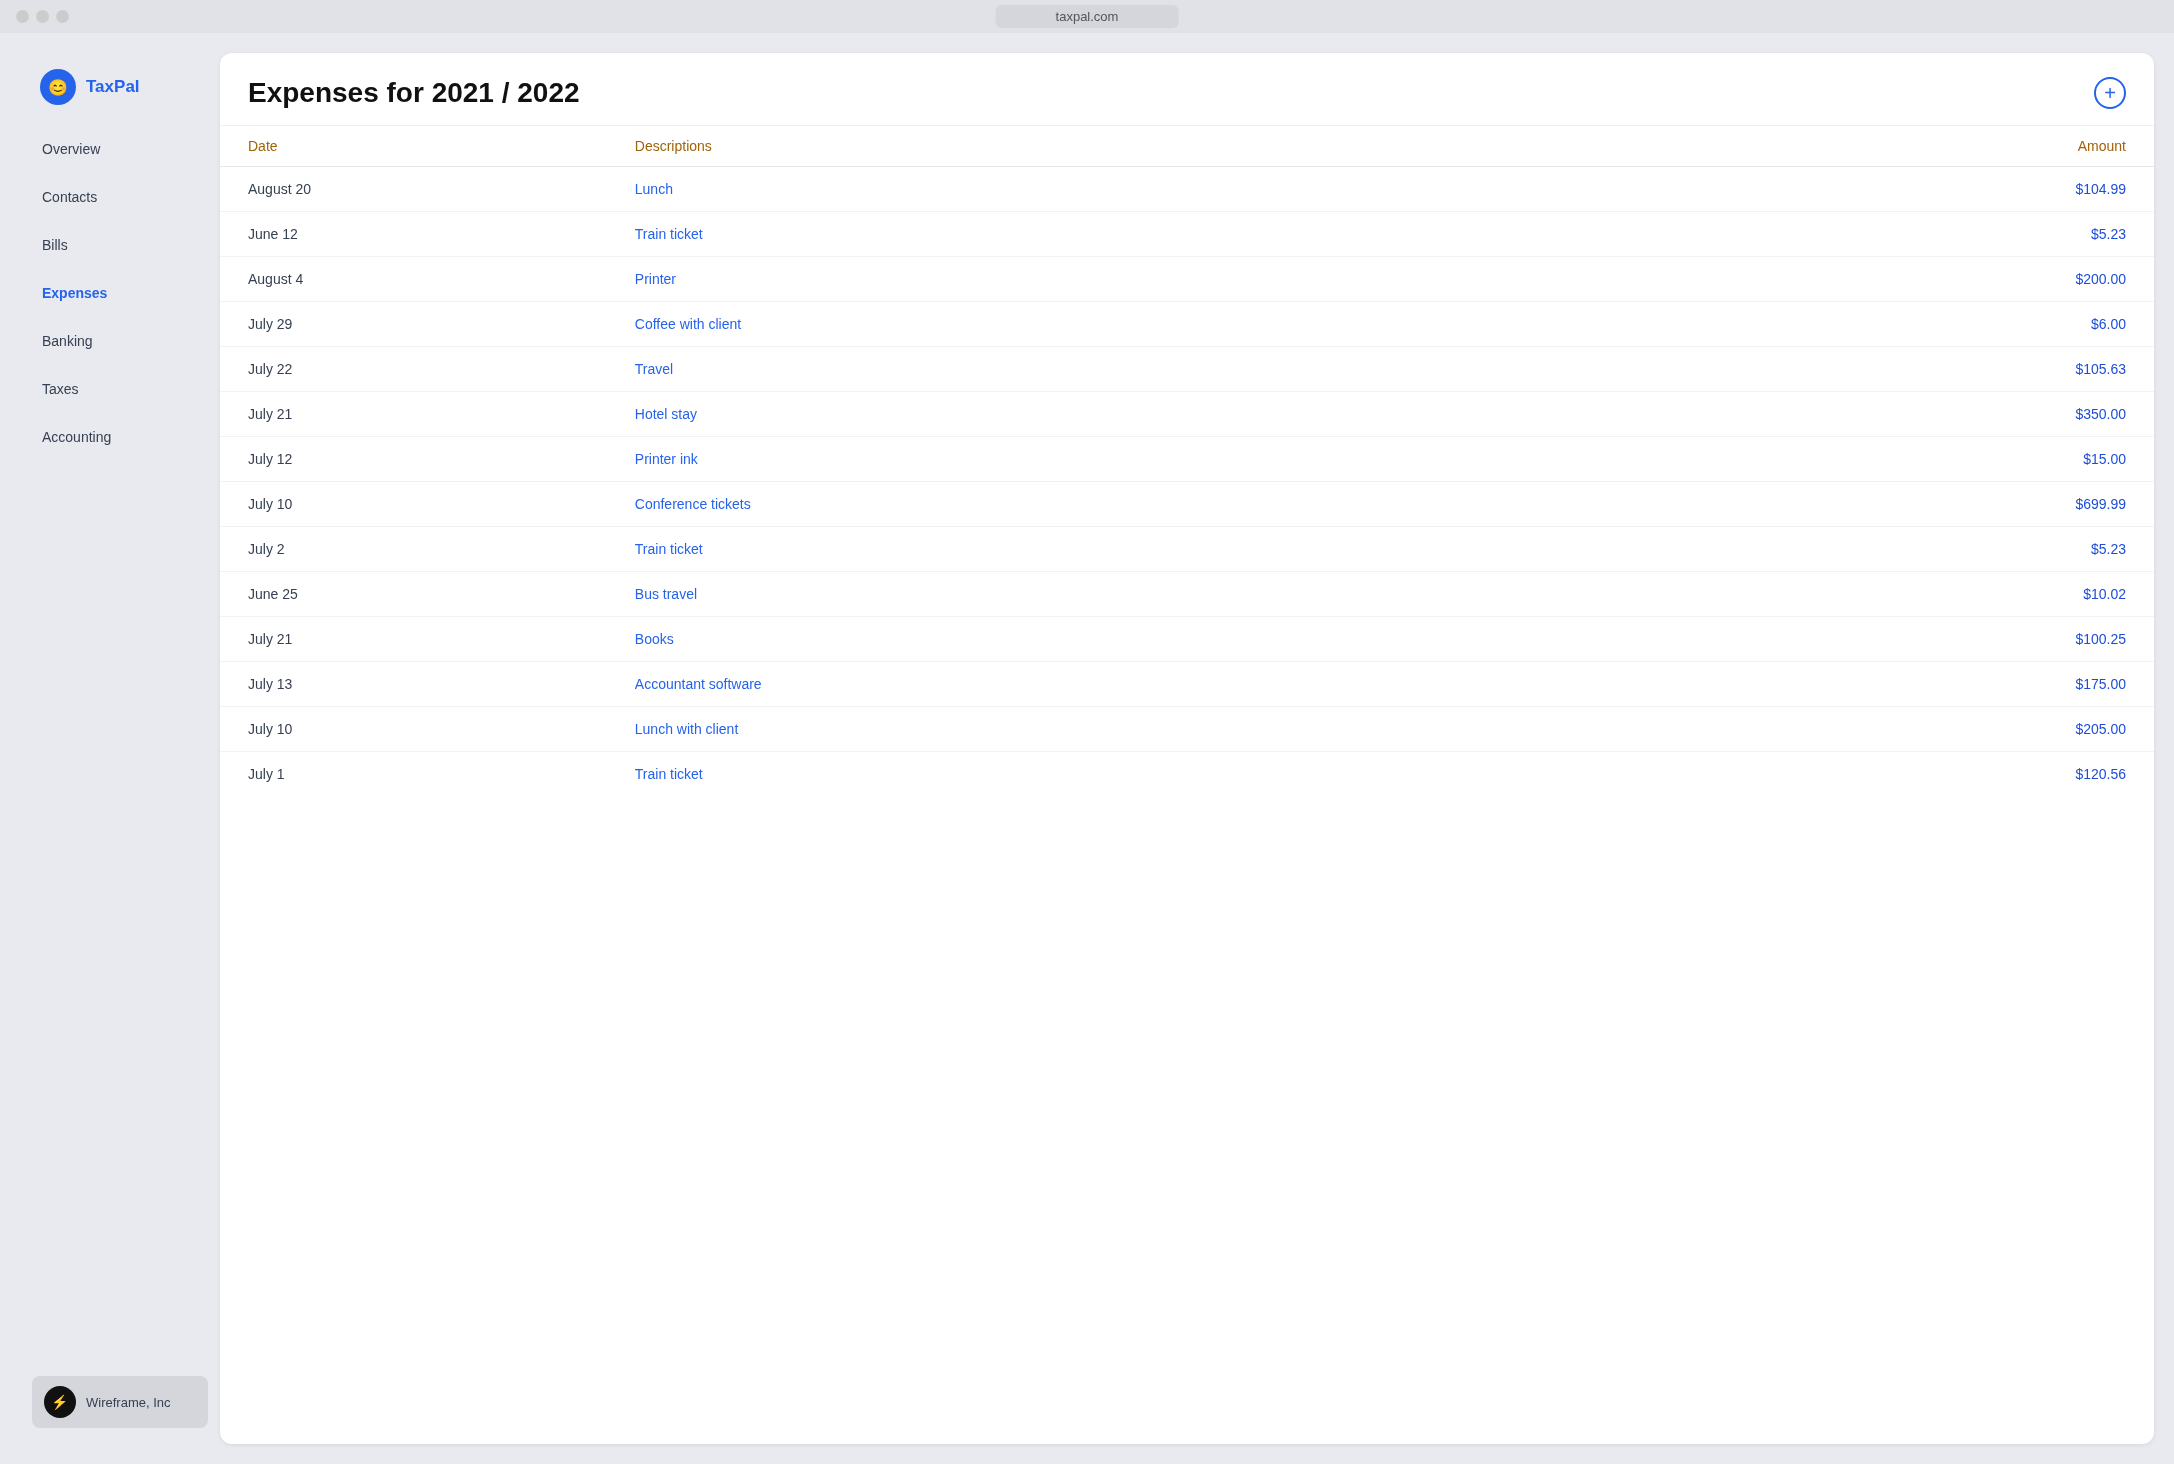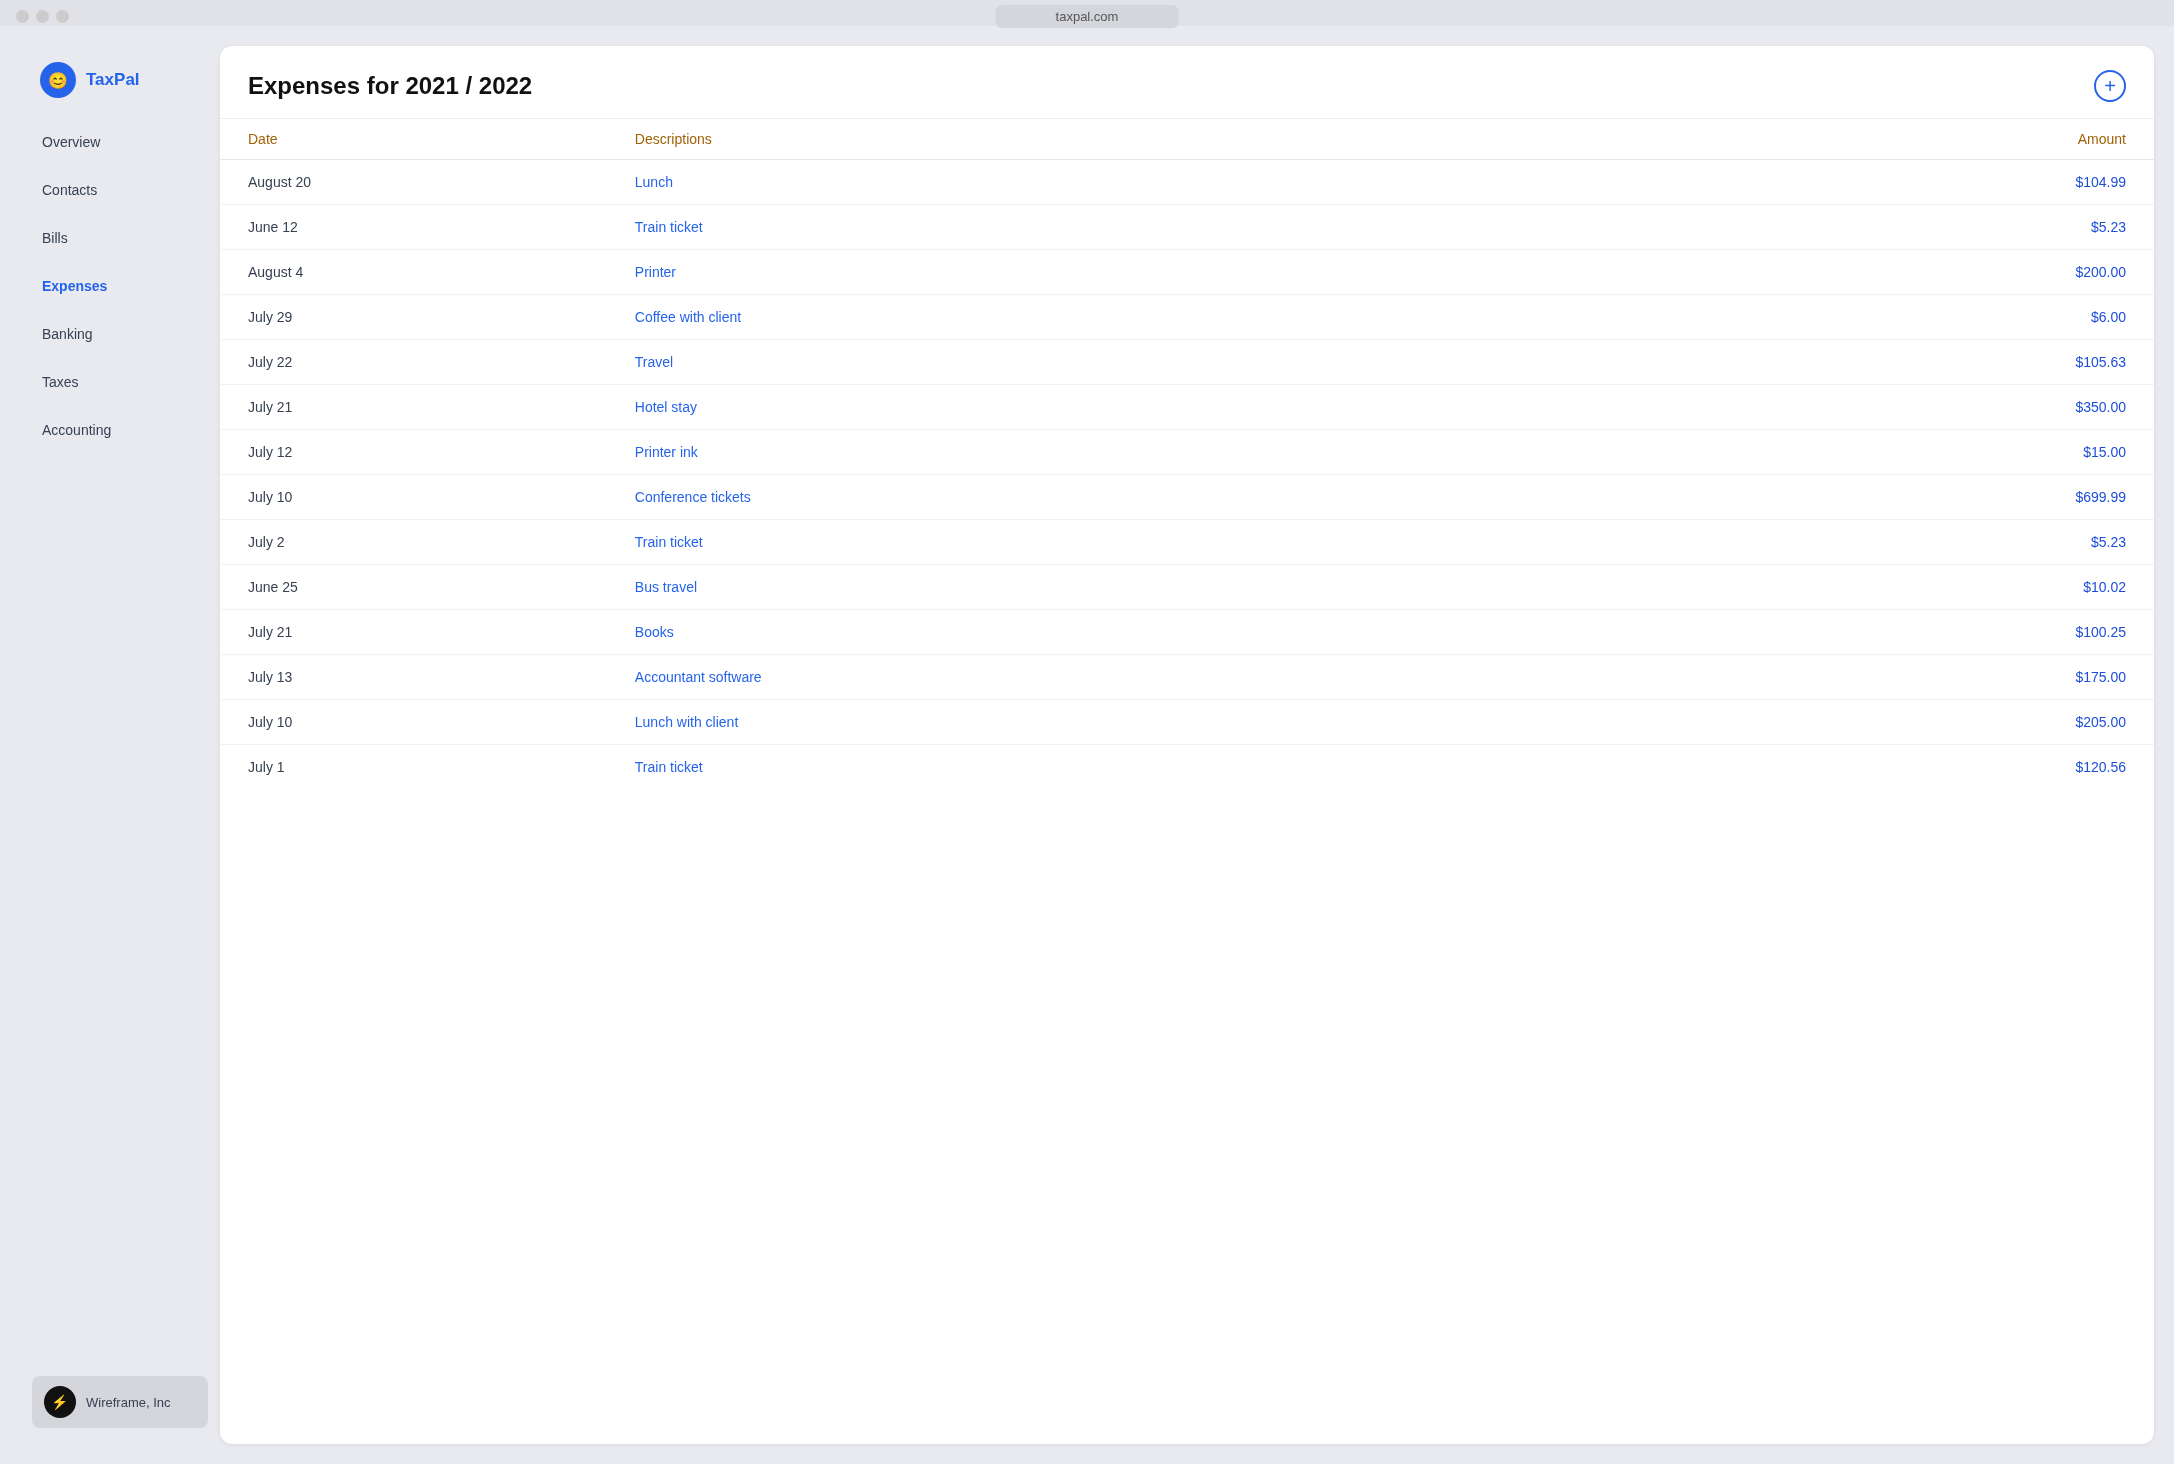--- a/index.html
+++ b/index.html
@@ -16,21 +16,21 @@
       background: #e0e2e8;
       padding: 10px 16px 0;
       display: flex;
       align-items: center;
       flex-direction: column;
     }
     .browser-top {
       display: flex;
       align-items: center;
       width: 100%;
-      margin-bottom: 3px;
+      margin-bottom: 10px;
       justify-content: flex-end;
     }
     .traffic-lights {
       display: flex;
       gap: 7px;
       margin-right: auto;
     }
     .traffic-light {
       width: 13px;
       height: 13px;
@@ -146,21 +146,21 @@
 
     
     .expenses-header {
       display: flex;
       align-items: center;
       justify-content: space-between;
       padding: 24px 28px 16px;
       border-bottom: 1px solid #f0f0f0;
     }
     .expenses-title {
-      font-size: 24px;
+      font-size: 28px;
       font-weight: 700;
       color: #111;
     }
     .add-btn {
       width: 32px;
       height: 32px;
       border-radius: 50%;
       border: 2px solid #2563eb;
       background: white;
       display: flex;

